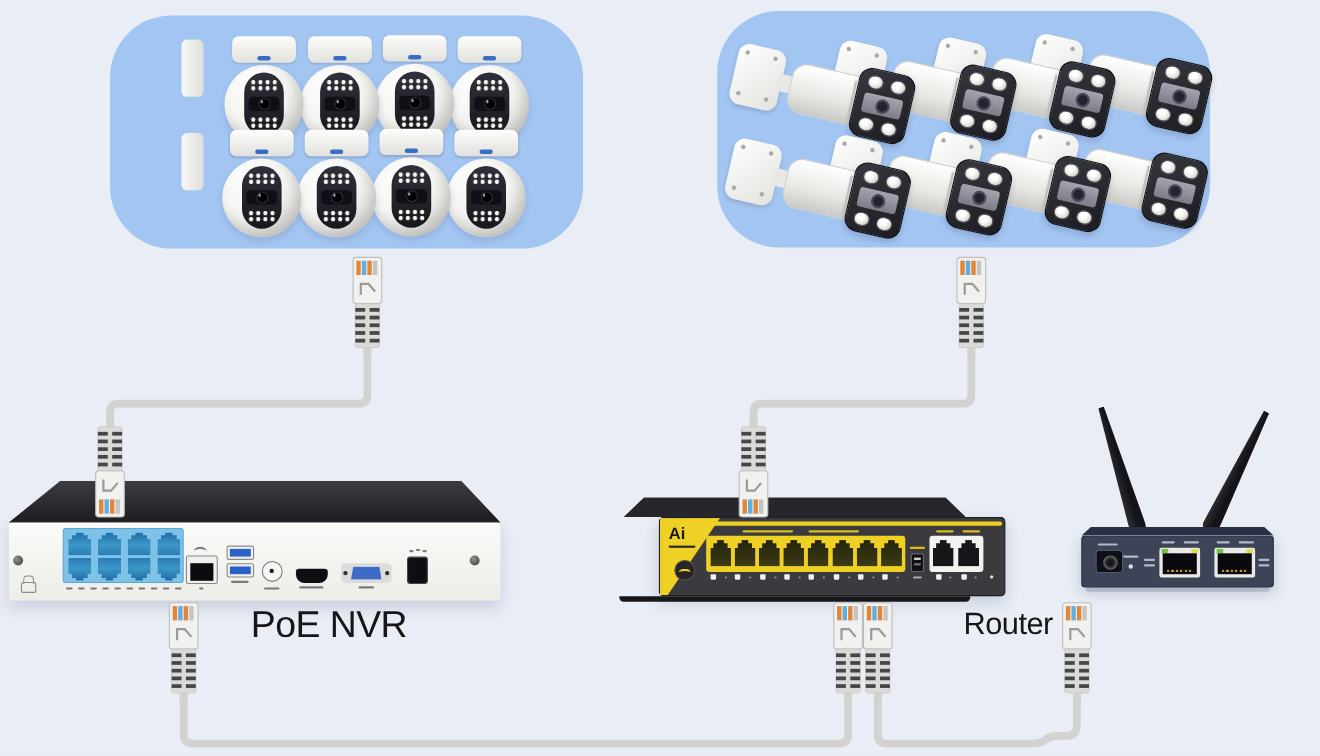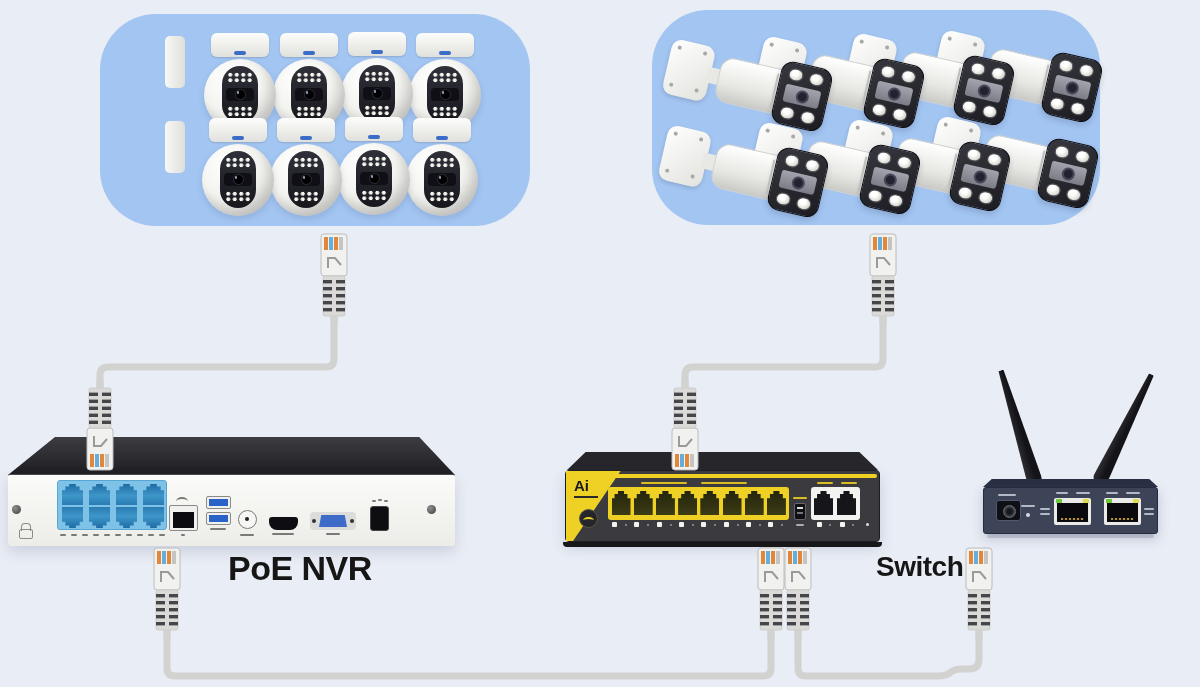--- a/index.html
+++ b/index.html
@@ -92,21 +92,21 @@
   .wdash{position:absolute;height:2px;background:#C8CCD8;opacity:.85;border-radius:1px;}
   .rport{position:absolute;width:37px;height:27px;}
   .rport-frame{position:absolute;inset:0;background:#EAEAE8;border-radius:2px;}
   .rport-hole{position:absolute;left:3px;top:5px;width:31px;height:19px;background:#0A0A0E;}
   .rport-hole:after{content:"";position:absolute;left:4px;bottom:2px;right:4px;height:2px;
     background:repeating-linear-gradient(90deg,#B8922E 0 2px,#1A1A1A 2px 4px);}
   .led-g{position:absolute;left:2px;top:1px;width:6px;height:4px;background:#6FC83C;}
   .led-y{position:absolute;right:2px;top:1px;width:6px;height:4px;background:#E0DC50;}
 
   
-  .device-label{position:absolute;font-weight:bold;color:#161616;letter-spacing:-0.5px;z-index:30;}
+  .device-label{position:absolute;font-weight:normal;color:#161616;letter-spacing:-0.5px;z-index:30;}
   #label-nvr{left:228px;top:549px;font-size:34px;}
   #label-switch{left:596px;top:552px;font-size:28px;}
   #label-router{left:876px;top:551px;font-size:28px;}
 
   #cable-layer{position:absolute;left:0;top:0;z-index:40;pointer-events:none;}
 </style>
 </head>
 <body>
 
 <div class="stage" id="stage">
@@ -175,21 +175,21 @@
       <div class="mini-dash" style="left: 85px; top: 59px; width: 6px;"></div>
       <div class="mini-dash" style="left: 96px; top: 59px; width: 6px;"></div>
       <div class="mini-dash" style="left: 107px; top: 59px; width: 6px;"></div>
       <div class="mini-dash" style="left: 118px; top: 59px; width: 6px;"></div>
       <div class="mini-dash" style="left: 129px; top: 59px; width: 6px;"></div>
       <div class="mini-dash" style="left: 140px; top: 59px; width: 6px;"></div>
       <div class="mini-dash" style="left: 151px; top: 59px; width: 6px;"></div>
     </div>
 
   <div class="abs" id="sw-top" style="z-index:10;"></div>
-  <div class="abs" id="sw-front" style="z-index:11;">
+  <div class="abs" id="sw-front" style="z-index:11;margin-left:34px;">
     <div class="abs" style="left:4px;top:3px;width:307px;height:4px;background:#EFD126;border-radius:2px;"></div>
     <div class="abs" style="left:0;top:0;width:70px;height:70px;background:#EFD126;clip-path:polygon(0 0,78% 0,10% 100%,0 100%);"></div>
     <div class="abs" style="left:8px;top:6px;font-size:15px;font-weight:bold;color:#1A1A1A;">Ai</div>
     <div class="abs" style="left:8px;top:25px;width:24px;height:2px;background:#2A2A2A;"></div>
     <div class="abs" style="left:13px;top:38px;width:19px;height:19px;border-radius:50%;background:#26262A;border:1px solid #55554A;box-sizing:border-box;">
       <div class="abs" style="left:3px;top:7px;width:11px;height:5px;border-top:2px solid #EFD126;border-radius:50%;"></div>
     </div>
 
     <div class="yellow-mark" style="left:75px;top:11px;width:46px;"></div>
     <div class="yellow-mark" style="left:135px;top:11px;width:46px;"></div>
@@ -269,21 +269,21 @@
       <div class="led-g"></div>
       <div class="led-y"></div>
       <div class="rport-hole"></div>
     </div>
     <div class="wdash" style="left:160px;top:20px;width:10px;"></div>
     <div class="wdash" style="left:160px;top:25px;width:10px;"></div>
   </div>
   <div class="abs" id="router-base" style="z-index:10;"></div>
 
   <div class="device-label" id="label-nvr">PoE NVR</div>
-  <div class="device-label" id="label-router">Switch</div>
+  <div class="device-label" id="label-router">Router</div>
 
   <svg id="cable-layer" width="1200" height="687" viewBox="0 0 1200 687">
     <defs>
       <g id="rj45">
         <rect x="-13" y="0" width="26" height="42" rx="3" fill="#F1F1EF" stroke="#BCBCBA" stroke-width="1"></rect>
         <rect x="-10" y="3" width="4" height="13" fill="#E0873A"></rect>
         <rect x="-5" y="3" width="4" height="13" fill="#62AEDC"></rect>
         <rect x="0" y="3" width="4" height="13" fill="#E0873A"></rect>
         <rect x="5" y="3" width="4" height="13" fill="#C4C4C2"></rect>
         <path d="M -6 34 L -6 24 L 1 24 L 7 31" fill="none" stroke="#9A9A98" stroke-width="2"></path>

